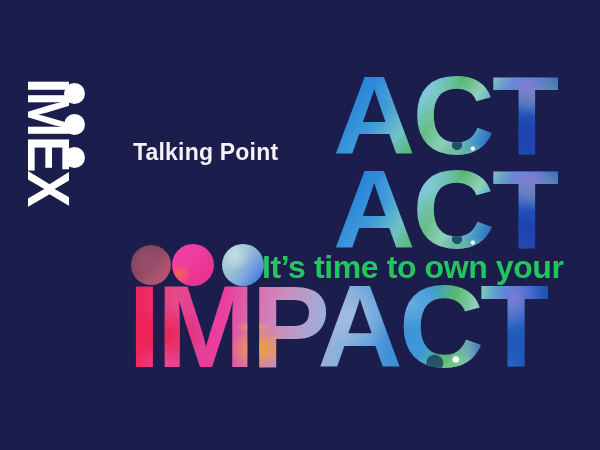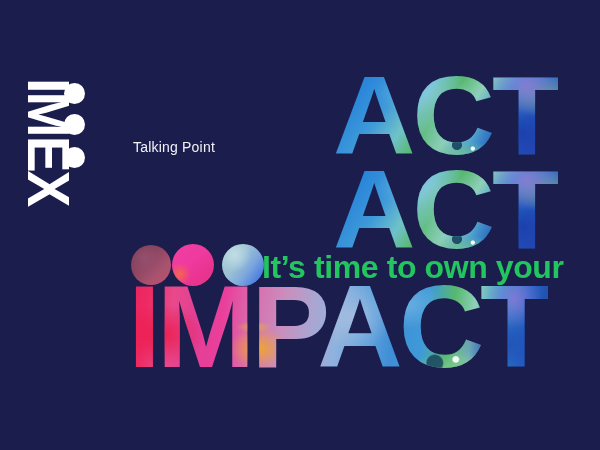--- a/index.html
+++ b/index.html
@@ -68,22 +68,22 @@
   .imex-dots span:nth-child(1) { top: 0px; }
   .imex-dots span:nth-child(2) { top: 31px; }
   .imex-dots span:nth-child(3) { top: 64px; }
 
   
   #talking-point {
     position: absolute;
     left: 133px;
     top: 139px;
     color: #f2f2f7;
-    font-size: 14px;
-    font-weight: 400;
+    font-size: 23px;
+    font-weight: 700;
     letter-spacing: 0.2px;
     white-space: nowrap;
     text-align: center;
   }
 
   
   .word-row {
     position: absolute;
     font-weight: 700;
     font-size: 112px;

